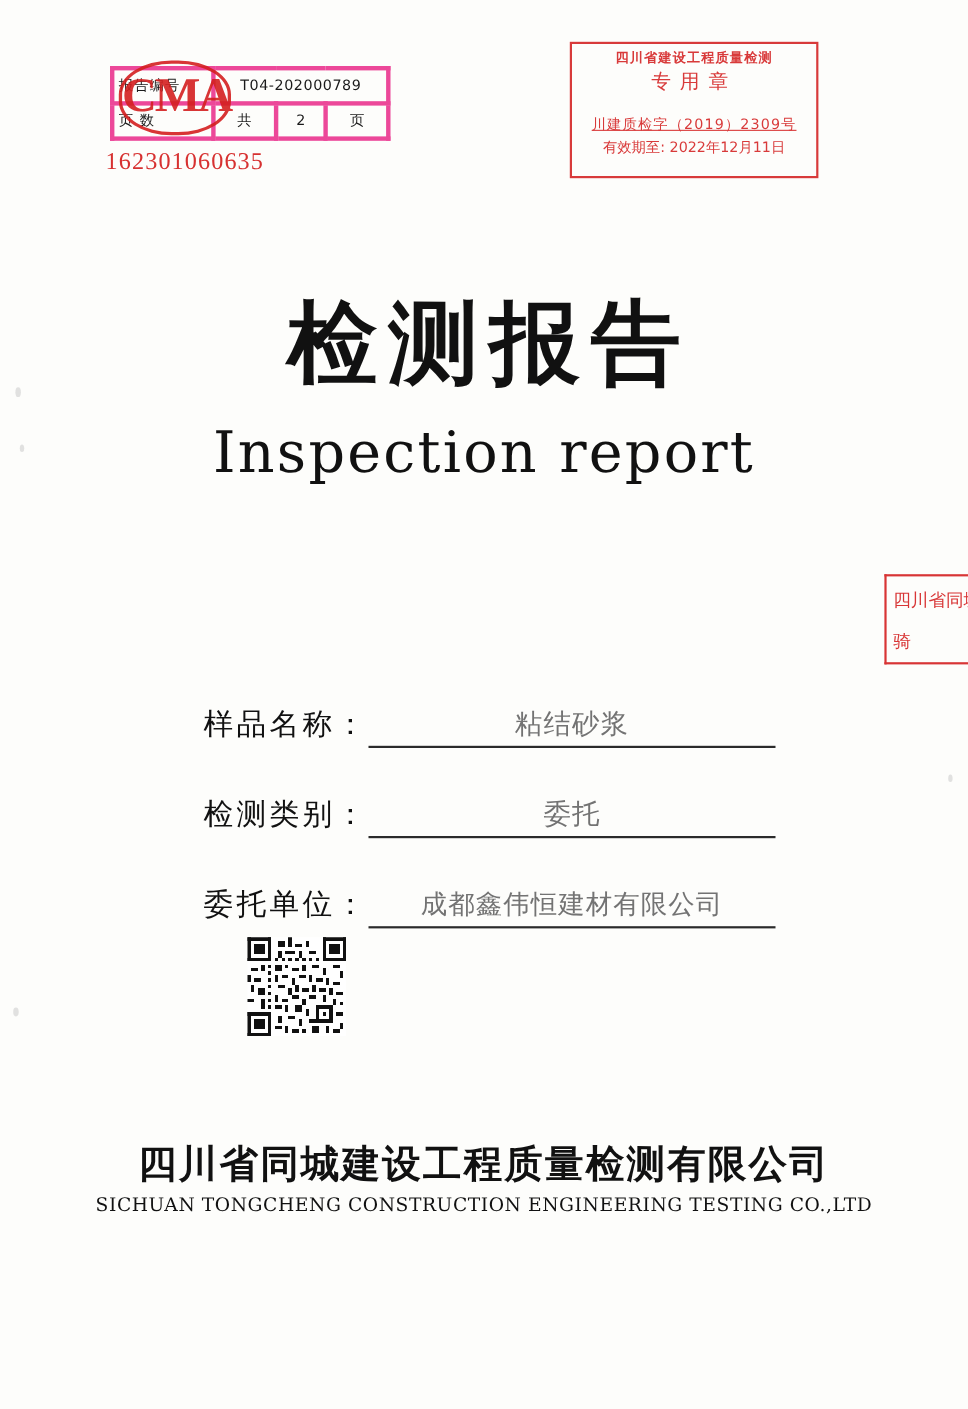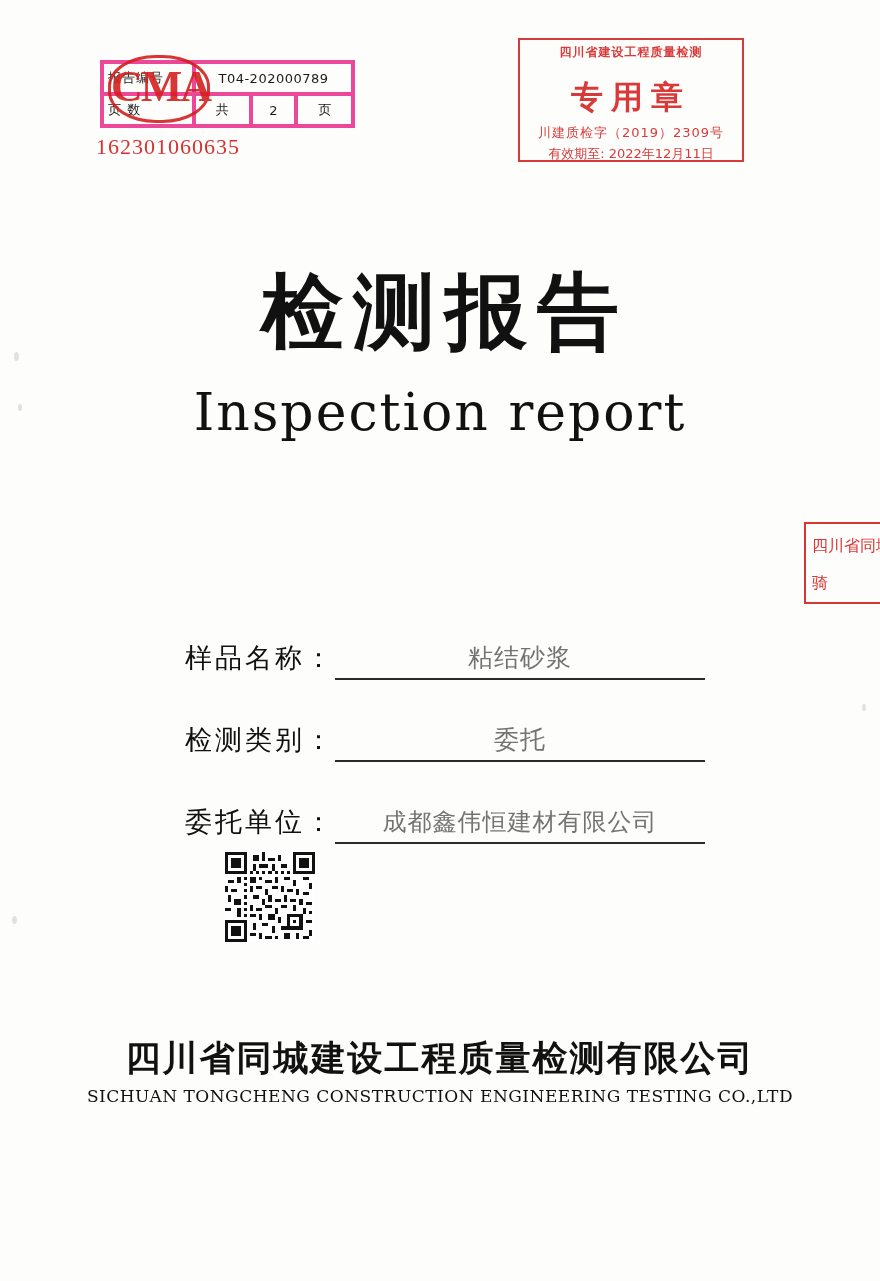--- a/index.html
+++ b/index.html
@@ -94,29 +94,30 @@
     opacity: .88;
     font-family: "DejaVu Sans", sans-serif;
   }
   .os-line1 {
     font-size: 12px;
     letter-spacing: 1px;
     margin-top: 4px;
     font-weight: bold;
   }
   .os-line2 {
-    font-size: 32px;
-    font-weight: bold;
+    font-size: 18px;
+    font-weight: normal;
     letter-spacing: 8px;
-    margin-top: 15px;
+    margin-top: 1px;
   }
   .os-line3 {
     font-size: 13px;
     letter-spacing: 1px;
-    margin-top: 4px;
+    margin-top: 18px;
+    text-decoration: underline;
   }
   .os-line4 {
     font-size: 13px;
     letter-spacing: 0px;
     margin-top: 3px;
   }
 
   
   .edge-stamp {
     position: absolute;

